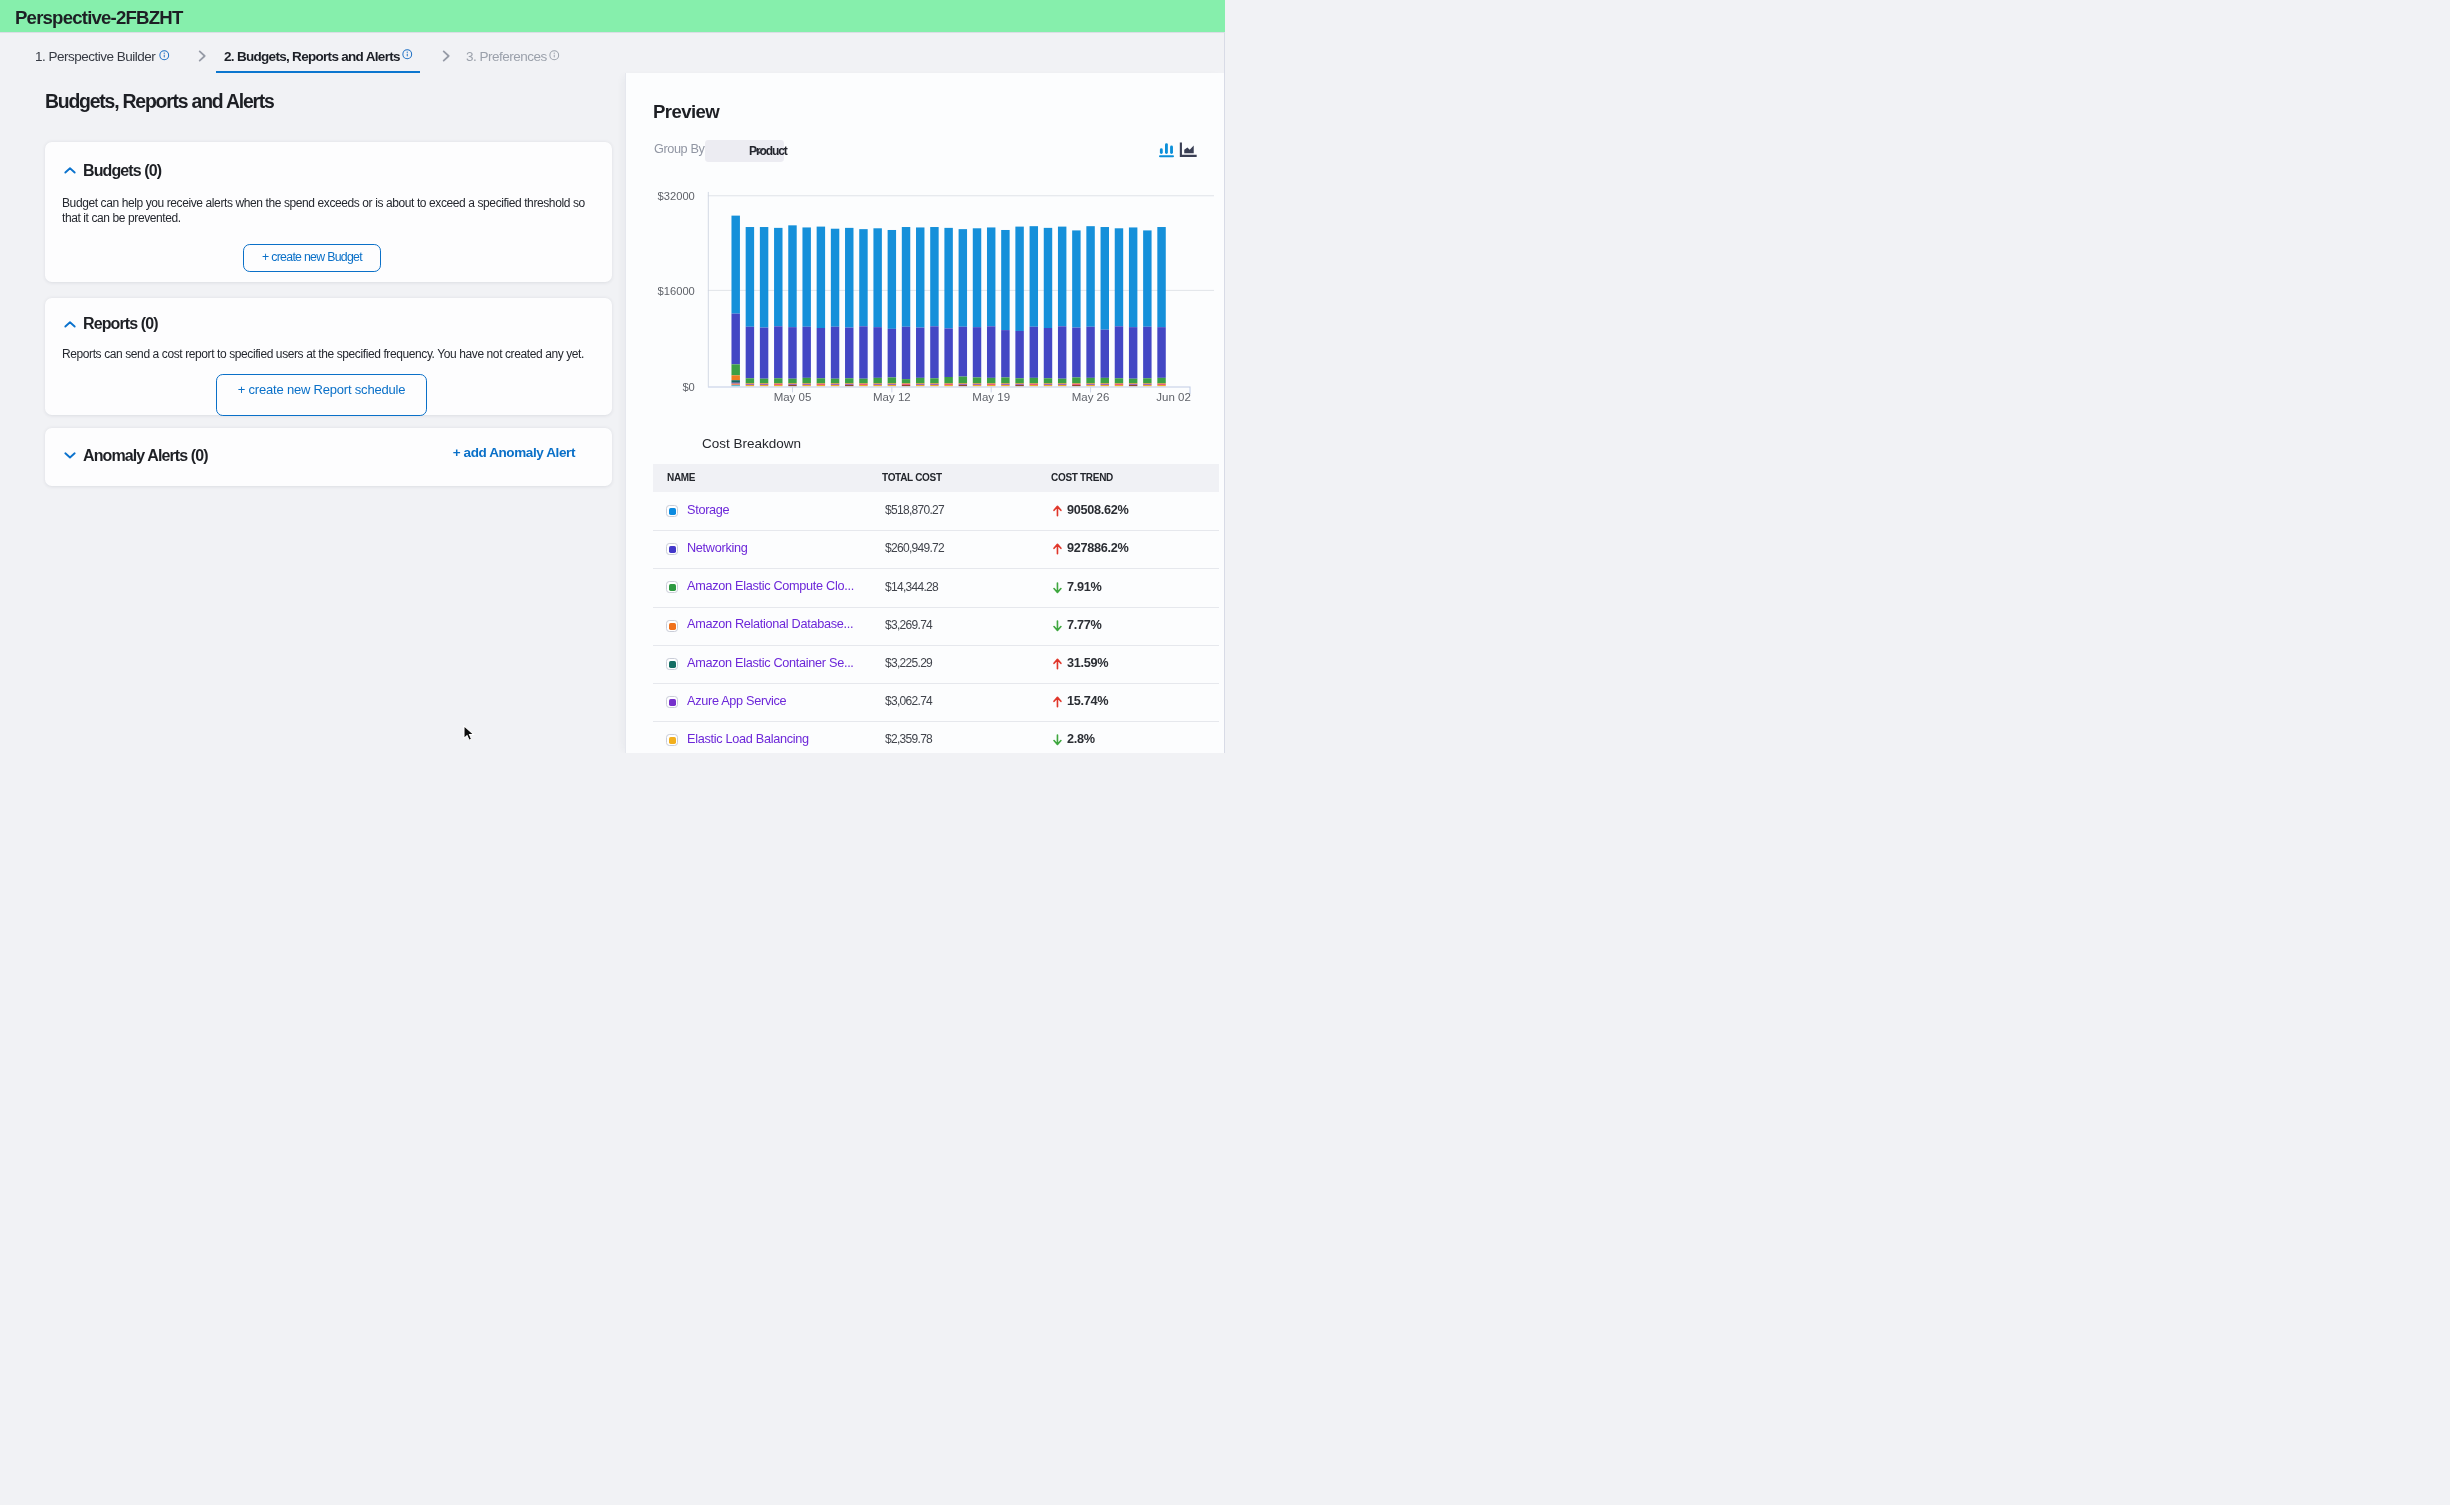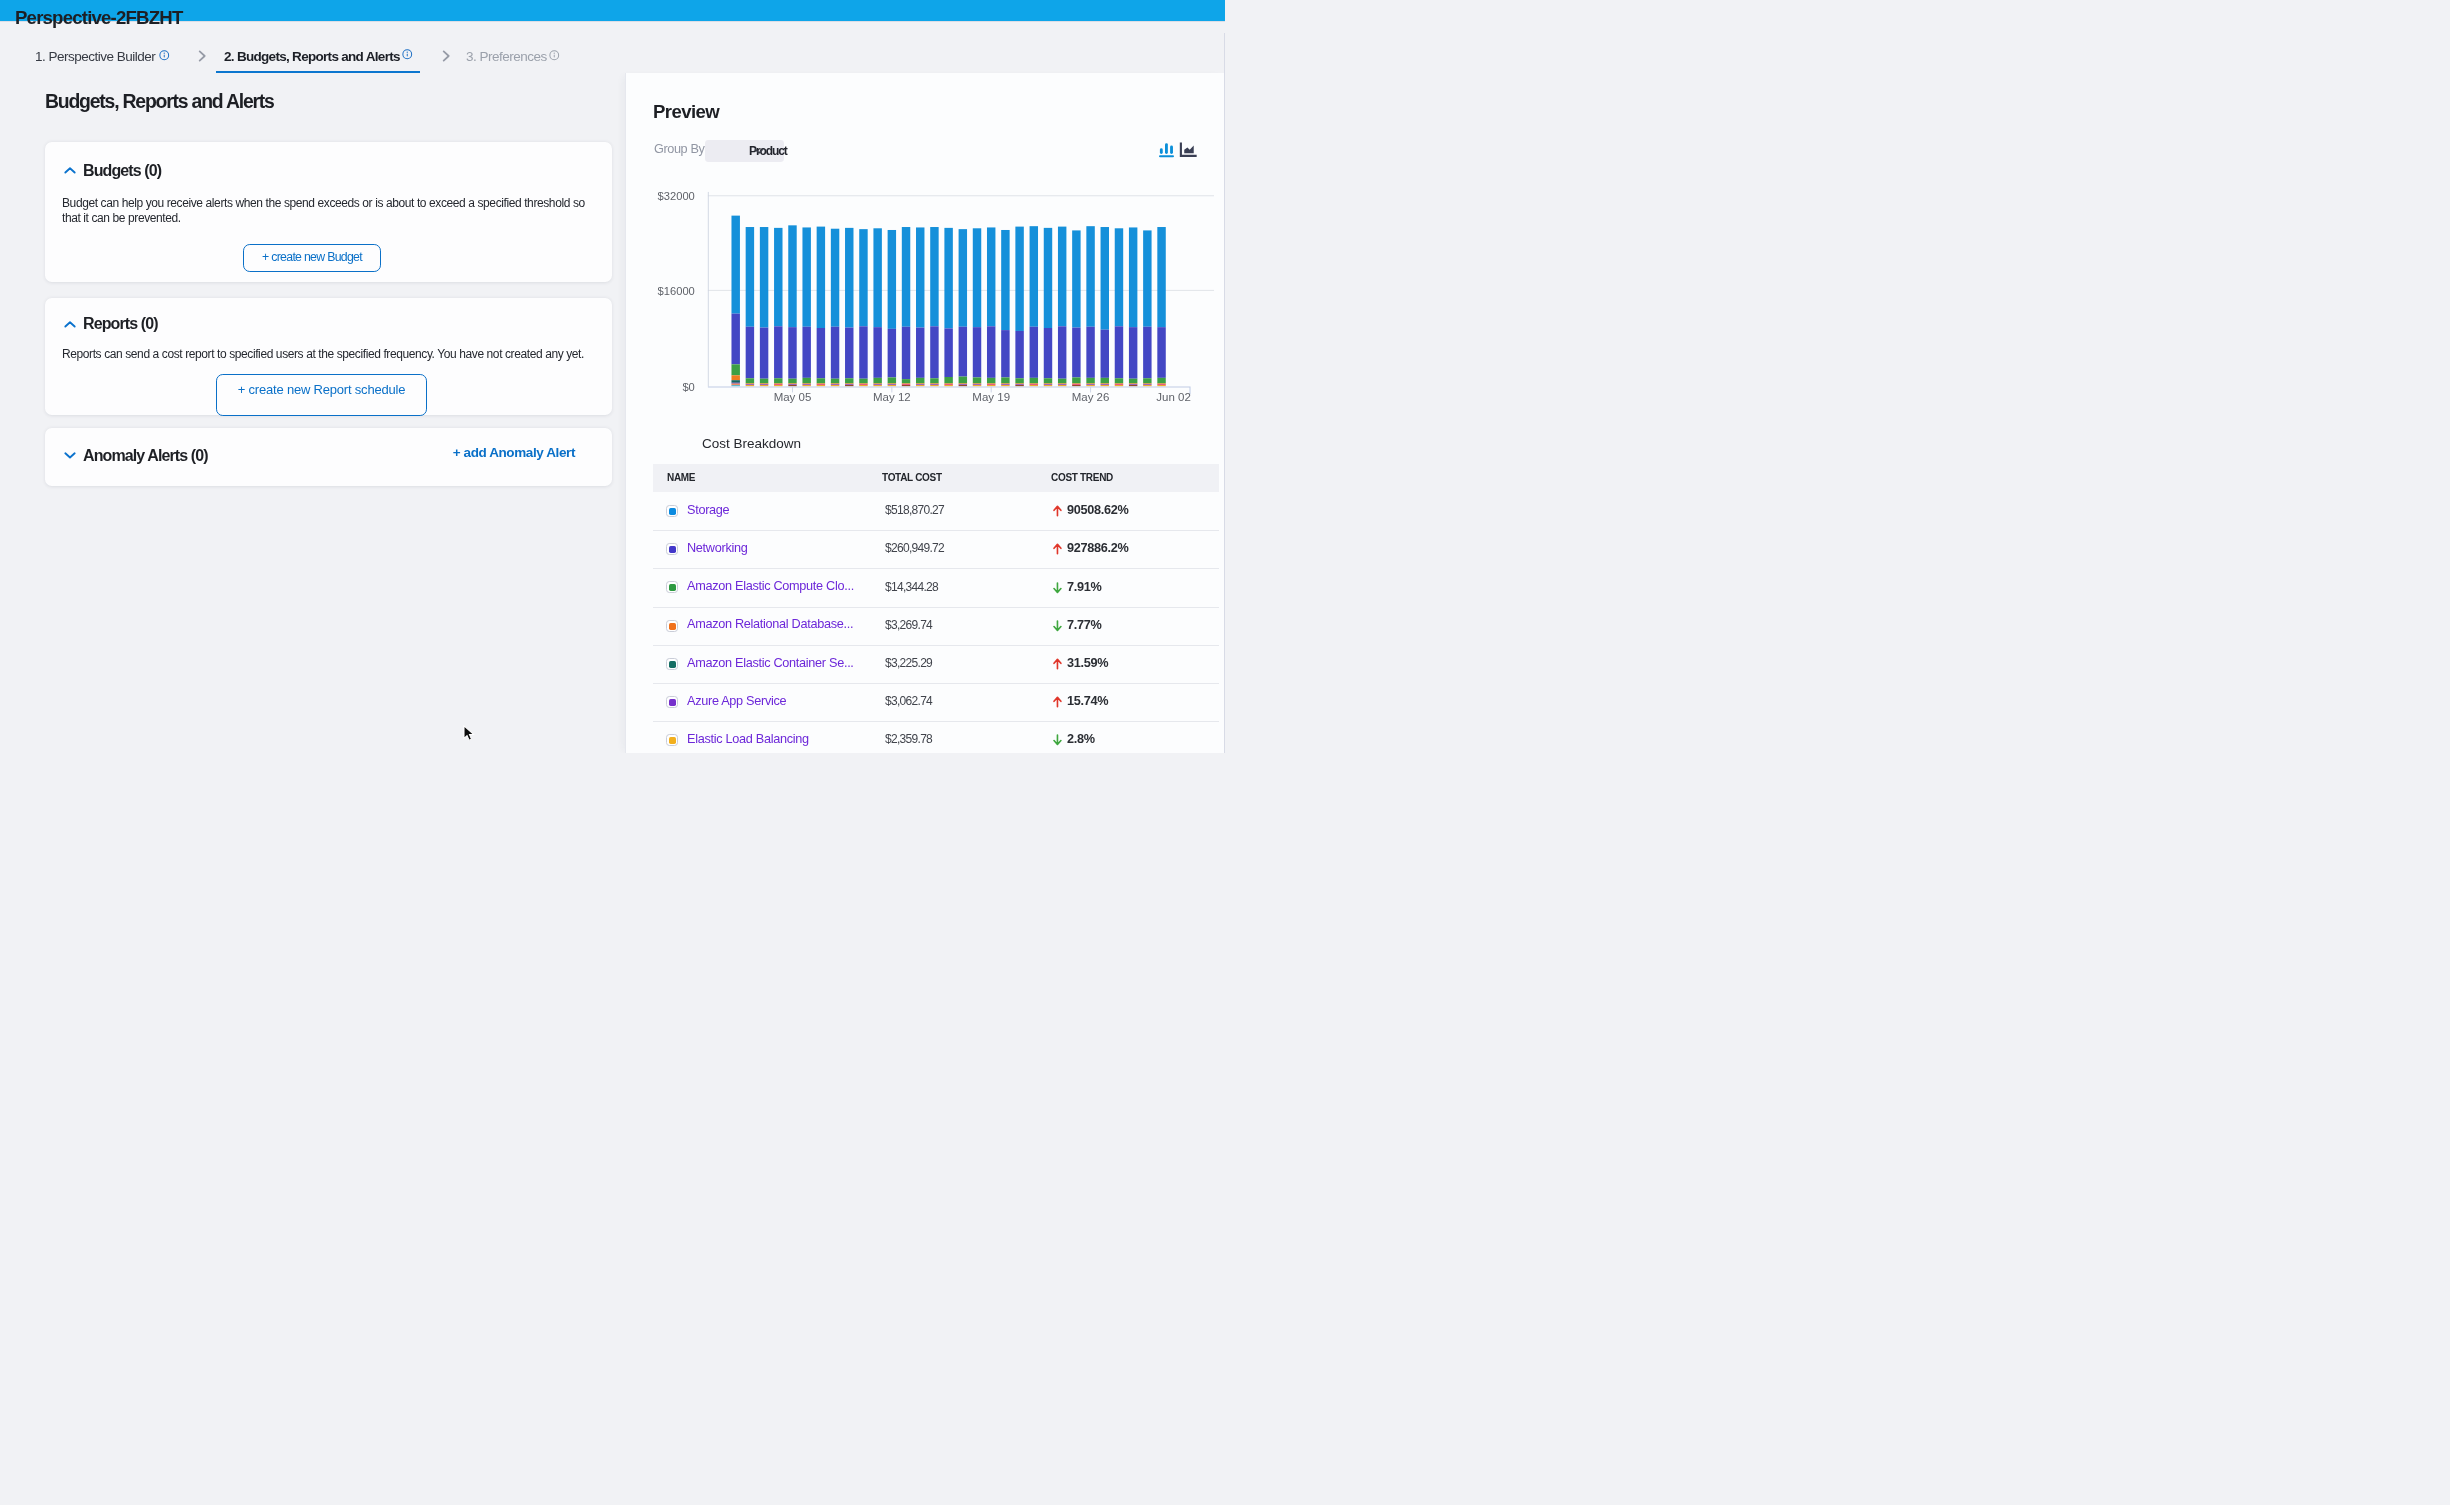--- a/index.html
+++ b/index.html
@@ -1,18 +1,18 @@
 <!DOCTYPE html>
 <html style="font-size:13.5px"><head><meta charset="utf-8"><title>Perspective-2FBZHT</title>
 <style>
   * { margin:0; padding:0; box-sizing:border-box; }
   html,body { width:1225px; height:753px; overflow:hidden; }
   body { font-family:"Liberation Sans", sans-serif; background:#f1f2f5; position:relative; }
   .abs { position:absolute; }
-  .header { position:absolute; left:0; top:0; width:1225px; height:22px; background:#0ea5e9;
+  .header { position:absolute; left:0; top:0; width:1225px; height:33px; background:#86efac;
             border-bottom:0.8px solid #dcdee6; }
   .header h1 { position:absolute; left:15px; top:6.8px; font-size:18.6px; letter-spacing:-0.8px;
                color:#1d1f24; font-weight:bold; }
   .tabtxt { position:absolute; top:49px; font-size:13.5px; white-space:nowrap; }
   .panel { position:absolute; left:625px; top:73px; width:600px; height:680px;
            background:#fcfdfe; border-left:0.8px solid #e6e8ee; box-shadow:-4.2px 0 7.6px -2.5px rgba(45,50,75,0.05); }
   .card { position:absolute; background:#fdfdfe; border-radius:6.8px;
           box-shadow:0 0.8px 3.4px rgba(40,45,70,0.10); }
   .ctitle { position:absolute; left:38px; font-size:16px; font-weight:bold; letter-spacing:-0.9px;
             color:#1e2025; white-space:nowrap; }

